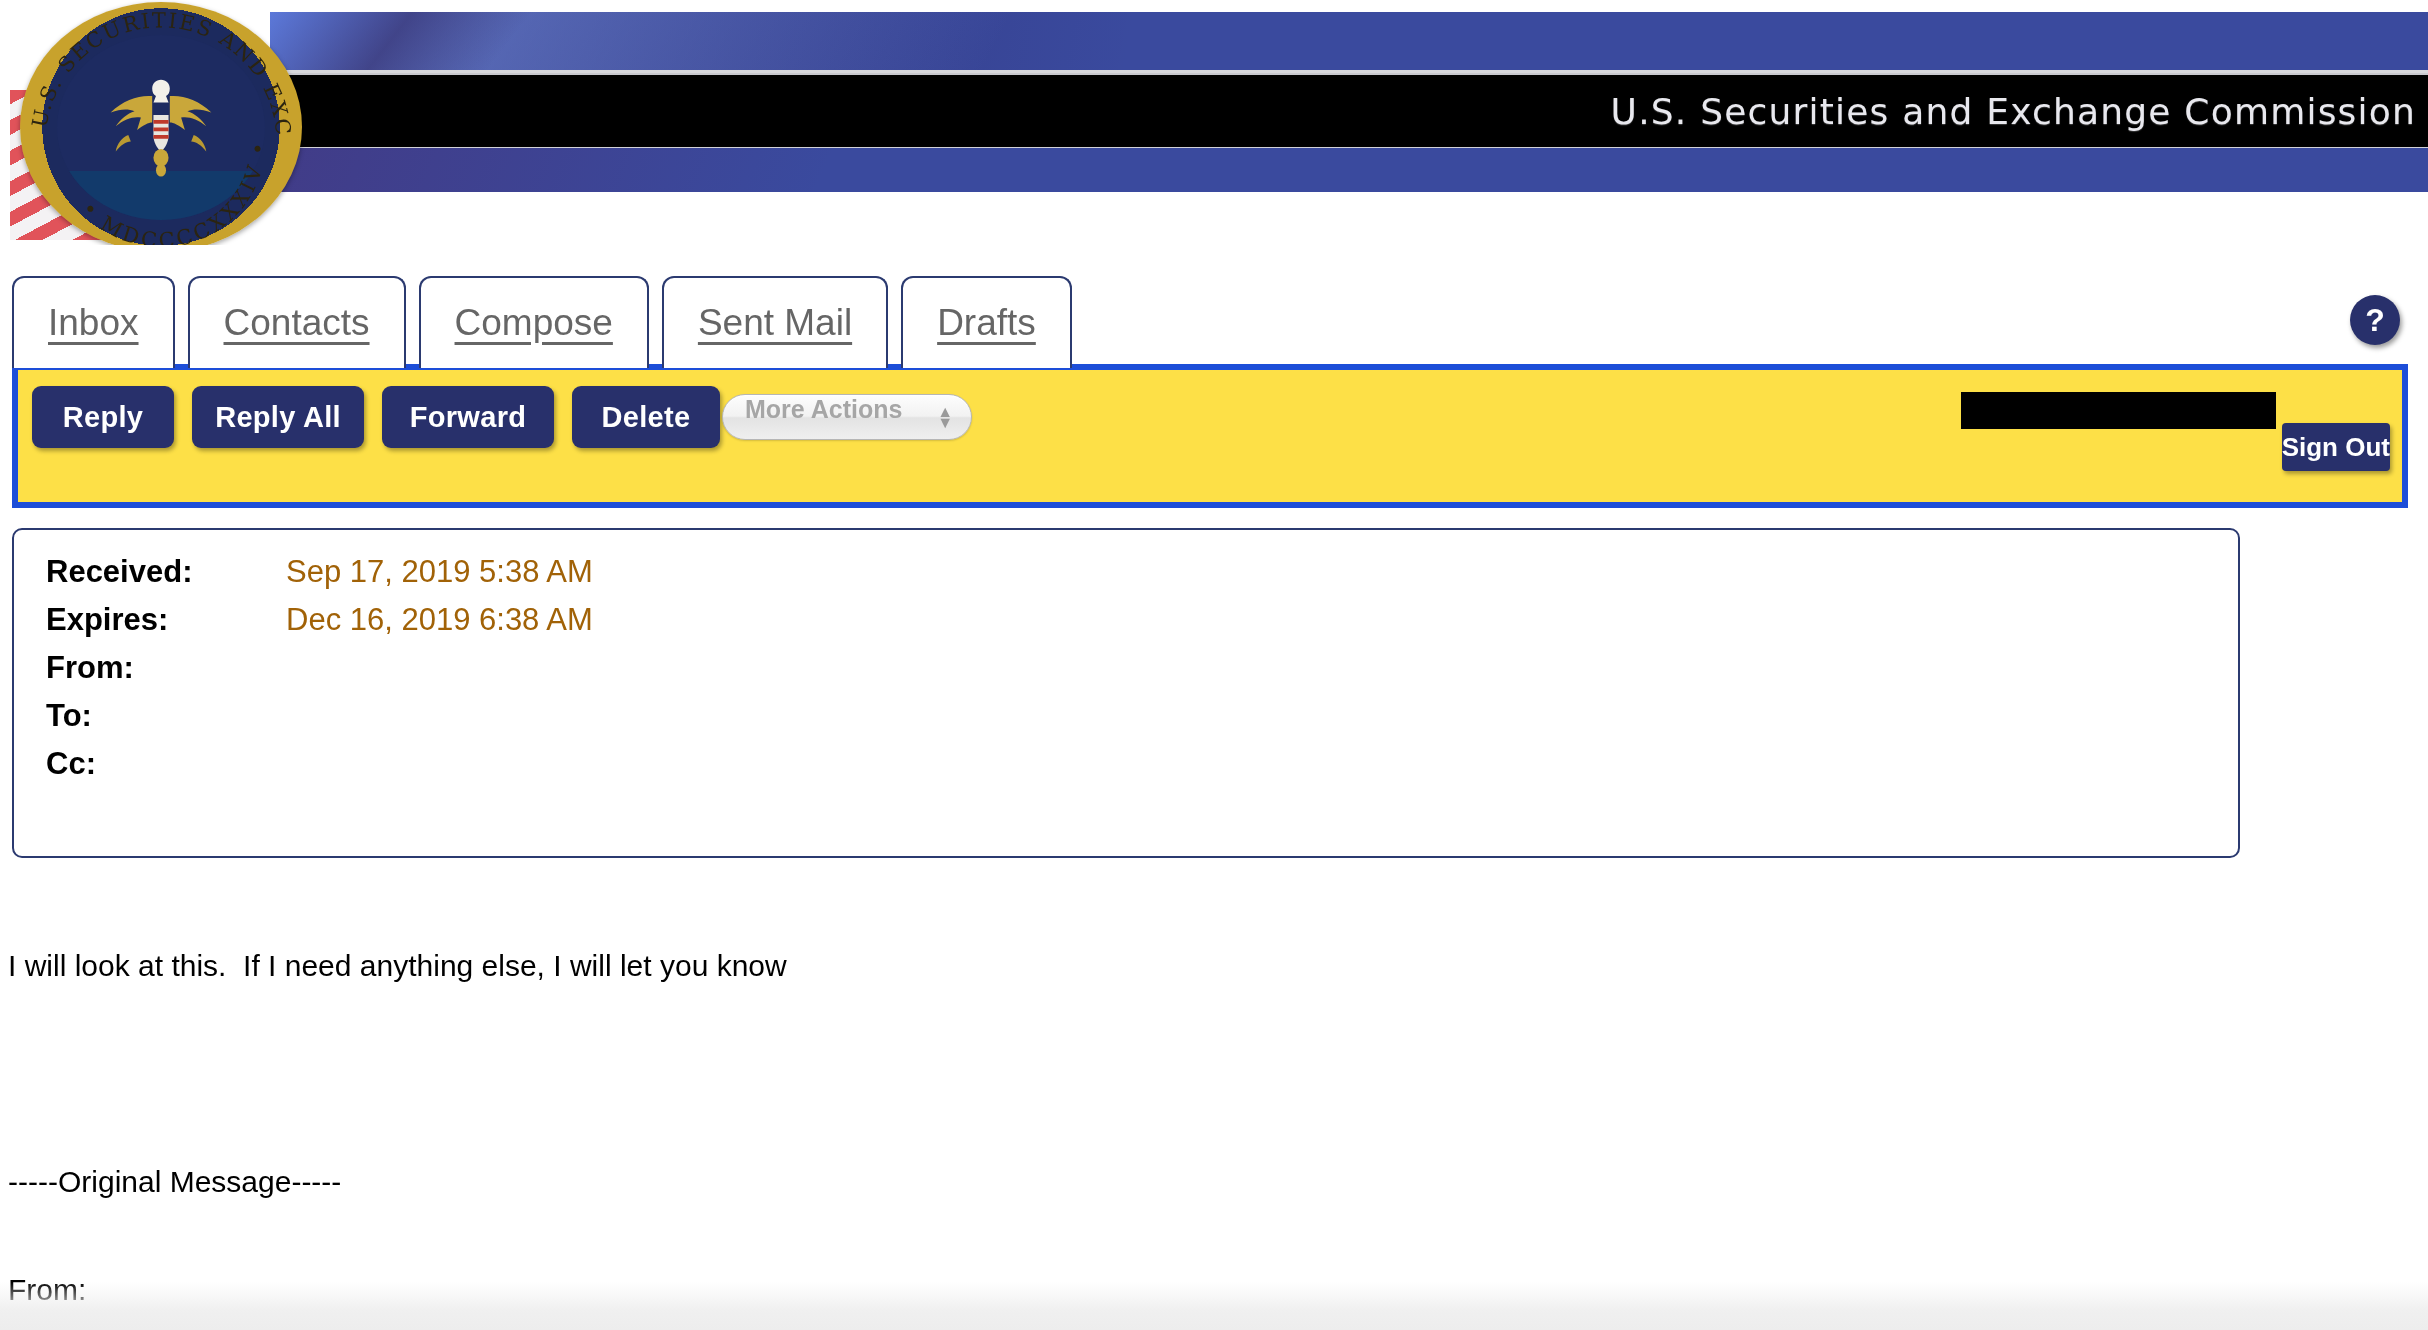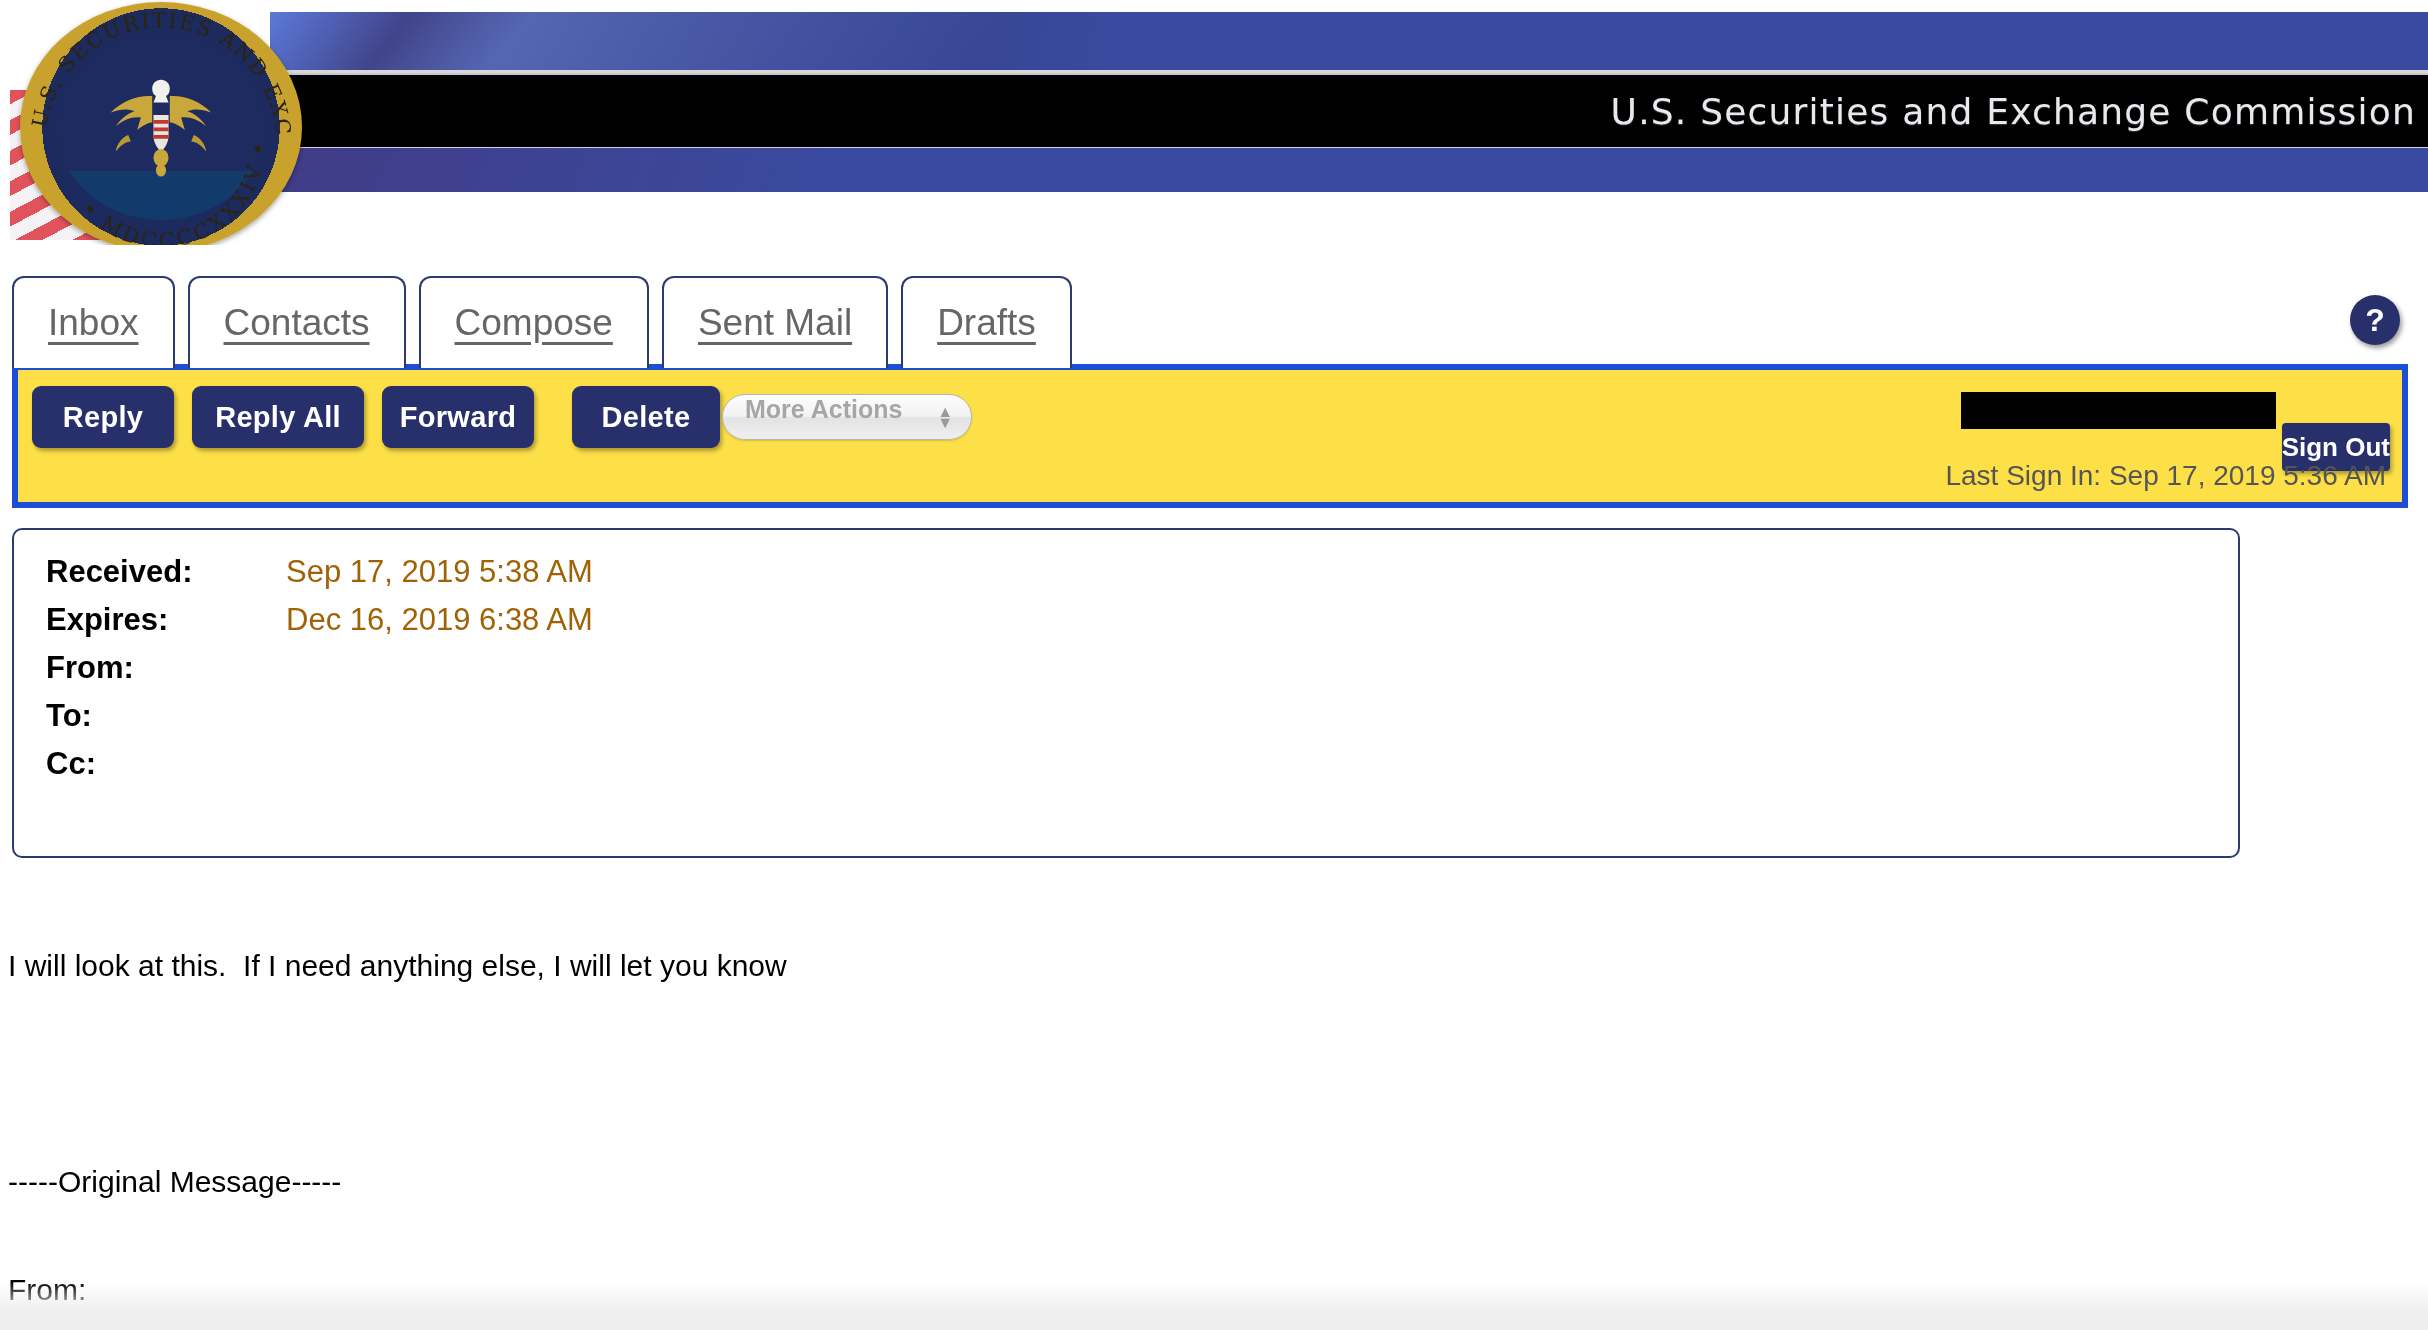--- a/index.html
+++ b/index.html
@@ -431,34 +431,33 @@
     </div>
     <div class="tab">
       <span class="tab-label">Drafts</span>
     </div>
   </div>
 
   <div class="toolbar-panel">
 
     <button class="btn" style="left:14px;width:142px;">Reply</button>
     <button class="btn" style="left:174px;width:172px;">Reply All</button>
-    <button class="btn" style="left:364px;width:152px;">Forward</button>
+    <button class="btn" style="left:364px;width:172px;">Forward</button>
     <button class="btn" style="left:554px;width:148px;">Delete</button>
 
     <div class="more-actions">
       <span class="more-actions-label">More Actions</span>
       <span class="more-actions-arrows">
         <span>▲</span>
           <span>▼</span>
       </span>
     </div>
 
     <div class="user-redaction"></div>
     <button class="signout-btn">Sign Out</button>
-    <div class="last-signin">Last Sign In: Sep 17, 2019 5:36 AM</div>
   </div>
 
   <div class="msg-header">
     <div class="hdr-row">
       <span class="hdr-label">Received:</span>
       <span class="hdr-value">Sep 17, 2019 5:38 AM</span>
     </div>
     <div class="hdr-row">
       <span class="hdr-label">Expires:</span>
       <span class="hdr-value">Dec 16, 2019 6:38 AM</span>

